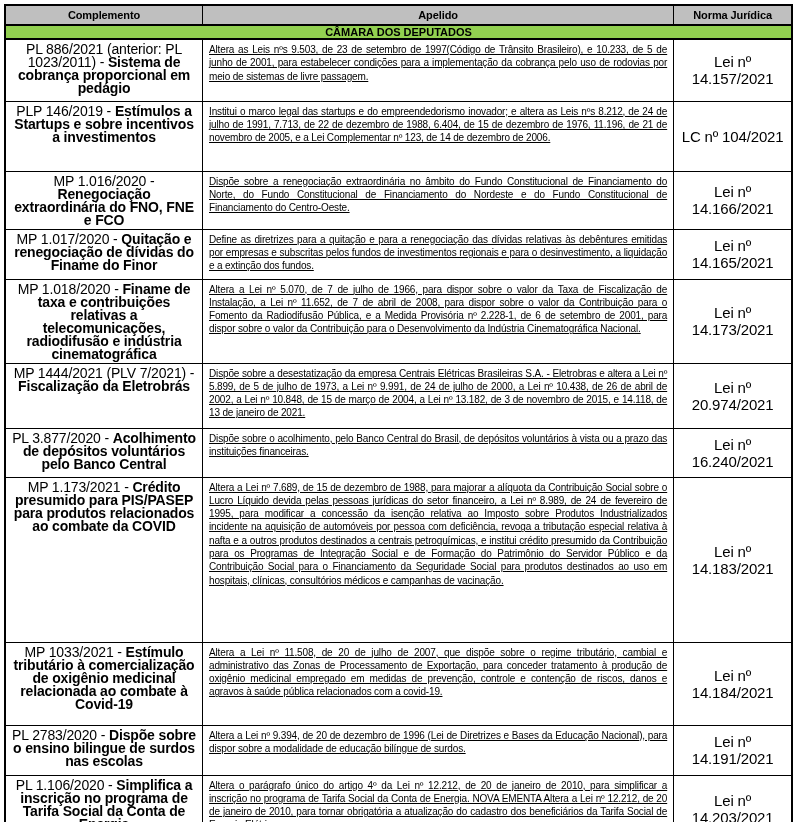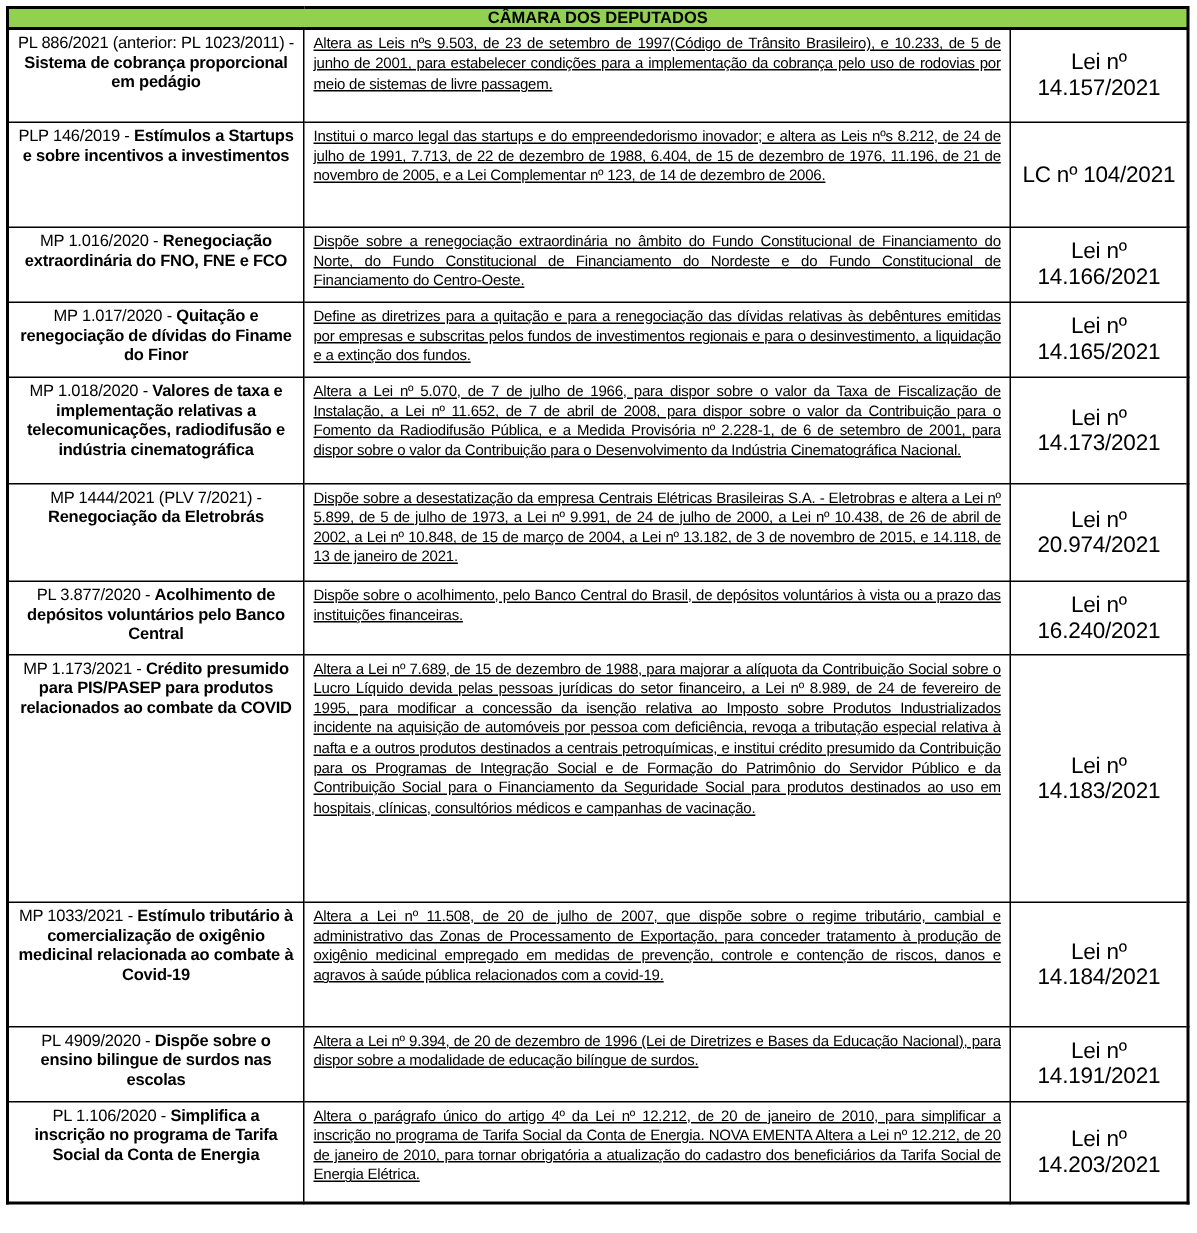--- a/index.html
+++ b/index.html
@@ -37,21 +37,21 @@
     font-weight: bold;
     text-align: center;
     vertical-align: middle;
     height: 12px;
     padding: 0 2px;
     border-top: 2px solid #000;
     border-bottom: 2px solid #000;
   }
   td.c1 {
     width: 195px;
-    font-size: 11px;
+    font-size: 14px;
     line-height: 13px;
     text-align: center;
     vertical-align: top;
     padding: 3px 5px 2px 5px;
     letter-spacing: -0.15px;
     margin-top: 40px;
   }
   td.c1 .ctitle { font-weight: bold; }
   td.c2 {
     width: 468px;
@@ -76,20 +76,25 @@
 <body>
 
 <div class="wrap">
   <table class="leg">
     <colgroup>
       <col style="width:197px">
       <col style="width:470px">
       <col style="width:118px">
     </colgroup>
     <thead>
+      <tr style="height:17px">
+        <th class="hdr" style="background: rgb(191, 191, 191);">Complemento</th>
+        <th class="hdr" style="background: rgb(191, 191, 191);">Apelido</th>
+        <th class="hdr" style="background: rgb(191, 191, 191);">Norma Jurídica</th>
+      </tr>
       <tr class="section-row" style="height:14px">
         <td colspan="3" style="background: rgb(146, 208, 80);">CÂMARA DOS DEPUTADOS</td>
       </tr>
     </thead>
     <tbody id="tbody">
       <tr style="height:62px">
         <td class="c1"><span class="cid">PL 886/2021 (anterior: PL 1023/2011) - </span><span class="ctitle">Sistema de cobrança proporcional em pedágio</span></td>
         <td class="c2">Altera as Leis nºs 9.503, de 23 de setembro de 1997(Código de Trânsito Brasileiro), e 10.233, de 5 de junho de 2001, para estabelecer condições para a implementação da cobrança pelo uso de rodovias por meio de sistemas de livre passagem.</td>
         <td class="c3">Lei nº 14.157/2021</td>
       </tr>
@@ -102,46 +107,46 @@
         <td class="c1"><span class="cid">MP 1.016/2020 - </span><span class="ctitle">Renegociação extraordinária do FNO, FNE e FCO</span></td>
         <td class="c2">Dispõe sobre a renegociação extraordinária no âmbito do Fundo Constitucional de Financiamento do Norte, do Fundo Constitucional de Financiamento do Nordeste e do Fundo Constitucional de Financiamento do Centro-Oeste.</td>
         <td class="c3">Lei nº 14.166/2021</td>
       </tr>
       <tr style="height:50px">
         <td class="c1"><span class="cid">MP 1.017/2020 - </span><span class="ctitle">Quitação e renegociação de dívidas do Finame do Finor</span></td>
         <td class="c2">Define as diretrizes para a quitação e para a renegociação das dívidas relativas às debêntures emitidas por empresas e subscritas pelos fundos de investimentos regionais e para o desinvestimento, a liquidação e a extinção dos fundos.</td>
         <td class="c3">Lei nº 14.165/2021</td>
       </tr>
       <tr style="height:71px">
-        <td class="c1"><span class="cid">MP 1.018/2020 - </span><span class="ctitle">Valores de taxa e implementação relativas a telecomunicações, radiodifusão e indústria cinematográfica</span></td>
+        <td class="c1"><span class="cid">MP 1.018/2020 - </span><span class="ctitle">Finame de taxa e contribuições relativas a telecomunicações, radiodifusão e indústria cinematográfica</span></td>
         <td class="c2">Altera a Lei nº 5.070, de 7 de julho de 1966, para dispor sobre o valor da Taxa de Fiscalização de Instalação, a Lei nº 11.652, de 7 de abril de 2008, para dispor sobre o valor da Contribuição para o Fomento da Radiodifusão Pública, e a Medida Provisória nº 2.228-1, de 6 de setembro de 2001, para dispor sobre o valor da Contribuição para o Desenvolvimento da Indústria Cinematográfica Nacional.</td>
         <td class="c3">Lei nº 14.173/2021</td>
       </tr>
       <tr style="height:65px">
-        <td class="c1"><span class="cid">MP 1444/2021 (PLV 7/2021) - </span><span class="ctitle">Renegociação da Eletrobrás</span></td>
+        <td class="c1"><span class="cid">MP 1444/2021 (PLV 7/2021) - </span><span class="ctitle">Fiscalização da Eletrobrás</span></td>
         <td class="c2">Dispõe sobre a desestatização da empresa Centrais Elétricas Brasileiras S.A. - Eletrobras e altera a Lei nº 5.899, de 5 de julho de 1973, a Lei nº 9.991, de 24 de julho de 2000, a Lei nº 10.438, de 26 de abril de 2002, a Lei nº 10.848, de 15 de março de 2004, a Lei nº 13.182, de 3 de novembro de 2015, e 14.118, de 13 de janeiro de 2021.</td>
         <td class="c3">Lei nº 20.974/2021</td>
       </tr>
       <tr style="height:49px">
         <td class="c1"><span class="cid">PL 3.877/2020 - </span><span class="ctitle">Acolhimento de depósitos voluntários pelo Banco Central</span></td>
         <td class="c2">Dispõe sobre o acolhimento, pelo Banco Central do Brasil, de depósitos voluntários à vista ou a prazo das instituições financeiras.</td>
         <td class="c3">Lei nº 16.240/2021</td>
       </tr>
       <tr style="height:165px">
         <td class="c1"><span class="cid">MP 1.173/2021 - </span><span class="ctitle">Crédito presumido para PIS/PASEP para produtos relacionados ao combate da COVID</span></td>
         <td class="c2">Altera a Lei nº 7.689, de 15 de dezembro de 1988, para majorar a alíquota da Contribuição Social sobre o Lucro Líquido devida pelas pessoas jurídicas do setor financeiro, a Lei nº 8.989, de 24 de fevereiro de 1995, para modificar a concessão da isenção relativa ao Imposto sobre Produtos Industrializados incidente na aquisição de automóveis por pessoa com deficiência, revoga a tributação especial relativa à nafta e a outros produtos destinados a centrais petroquímicas, e institui crédito presumido da Contribuição para os Programas de Integração Social e de Formação do Patrimônio do Servidor Público e da Contribuição Social para o Financiamento da Seguridade Social para produtos destinados ao uso em hospitais, clínicas, consultórios médicos e campanhas de vacinação.</td>
         <td class="c3">Lei nº 14.183/2021</td>
       </tr>
       <tr style="height:83px">
         <td class="c1"><span class="cid">MP 1033/2021 - </span><span class="ctitle">Estímulo tributário à comercialização de oxigênio medicinal relacionada ao combate à Covid-19</span></td>
         <td class="c2">Altera a Lei nº 11.508, de 20 de julho de 2007, que dispõe sobre o regime tributário, cambial e administrativo das Zonas de Processamento de Exportação, para conceder tratamento à produção de oxigênio medicinal empregado em medidas de prevenção, controle e contenção de riscos, danos e agravos à saúde pública relacionados com a covid-19.</td>
         <td class="c3">Lei nº 14.184/2021</td>
       </tr>
       <tr style="height:50px">
-        <td class="c1"><span class="cid">PL 4909/2020 - </span><span class="ctitle">Dispõe sobre o ensino bilingue de surdos nas escolas</span></td>
+        <td class="c1"><span class="cid">PL 2783/2020 - </span><span class="ctitle">Dispõe sobre o ensino bilingue de surdos nas escolas</span></td>
         <td class="c2">Altera a Lei nº 9.394, de 20 de dezembro de 1996 (Lei de Diretrizes e Bases da Educação Nacional), para dispor sobre a modalidade de educação bilíngue de surdos.</td>
         <td class="c3">Lei nº 14.191/2021</td>
       </tr>
       <tr style="height:68px">
         <td class="c1"><span class="cid">PL 1.106/2020 - </span><span class="ctitle">Simplifica a inscrição no programa de Tarifa Social da Conta de Energia</span></td>
         <td class="c2">Altera o parágrafo único do artigo 4º da Lei nº 12.212, de 20 de janeiro de 2010, para simplificar a inscrição no programa de Tarifa Social da Conta de Energia. NOVA EMENTA Altera a Lei nº 12.212, de 20 de janeiro de 2010, para tornar obrigatória a atualização do cadastro dos beneficiários da Tarifa Social de Energia Elétrica.</td>
         <td class="c3">Lei nº 14.203/2021</td>
       </tr>
     </tbody>
   </table>

